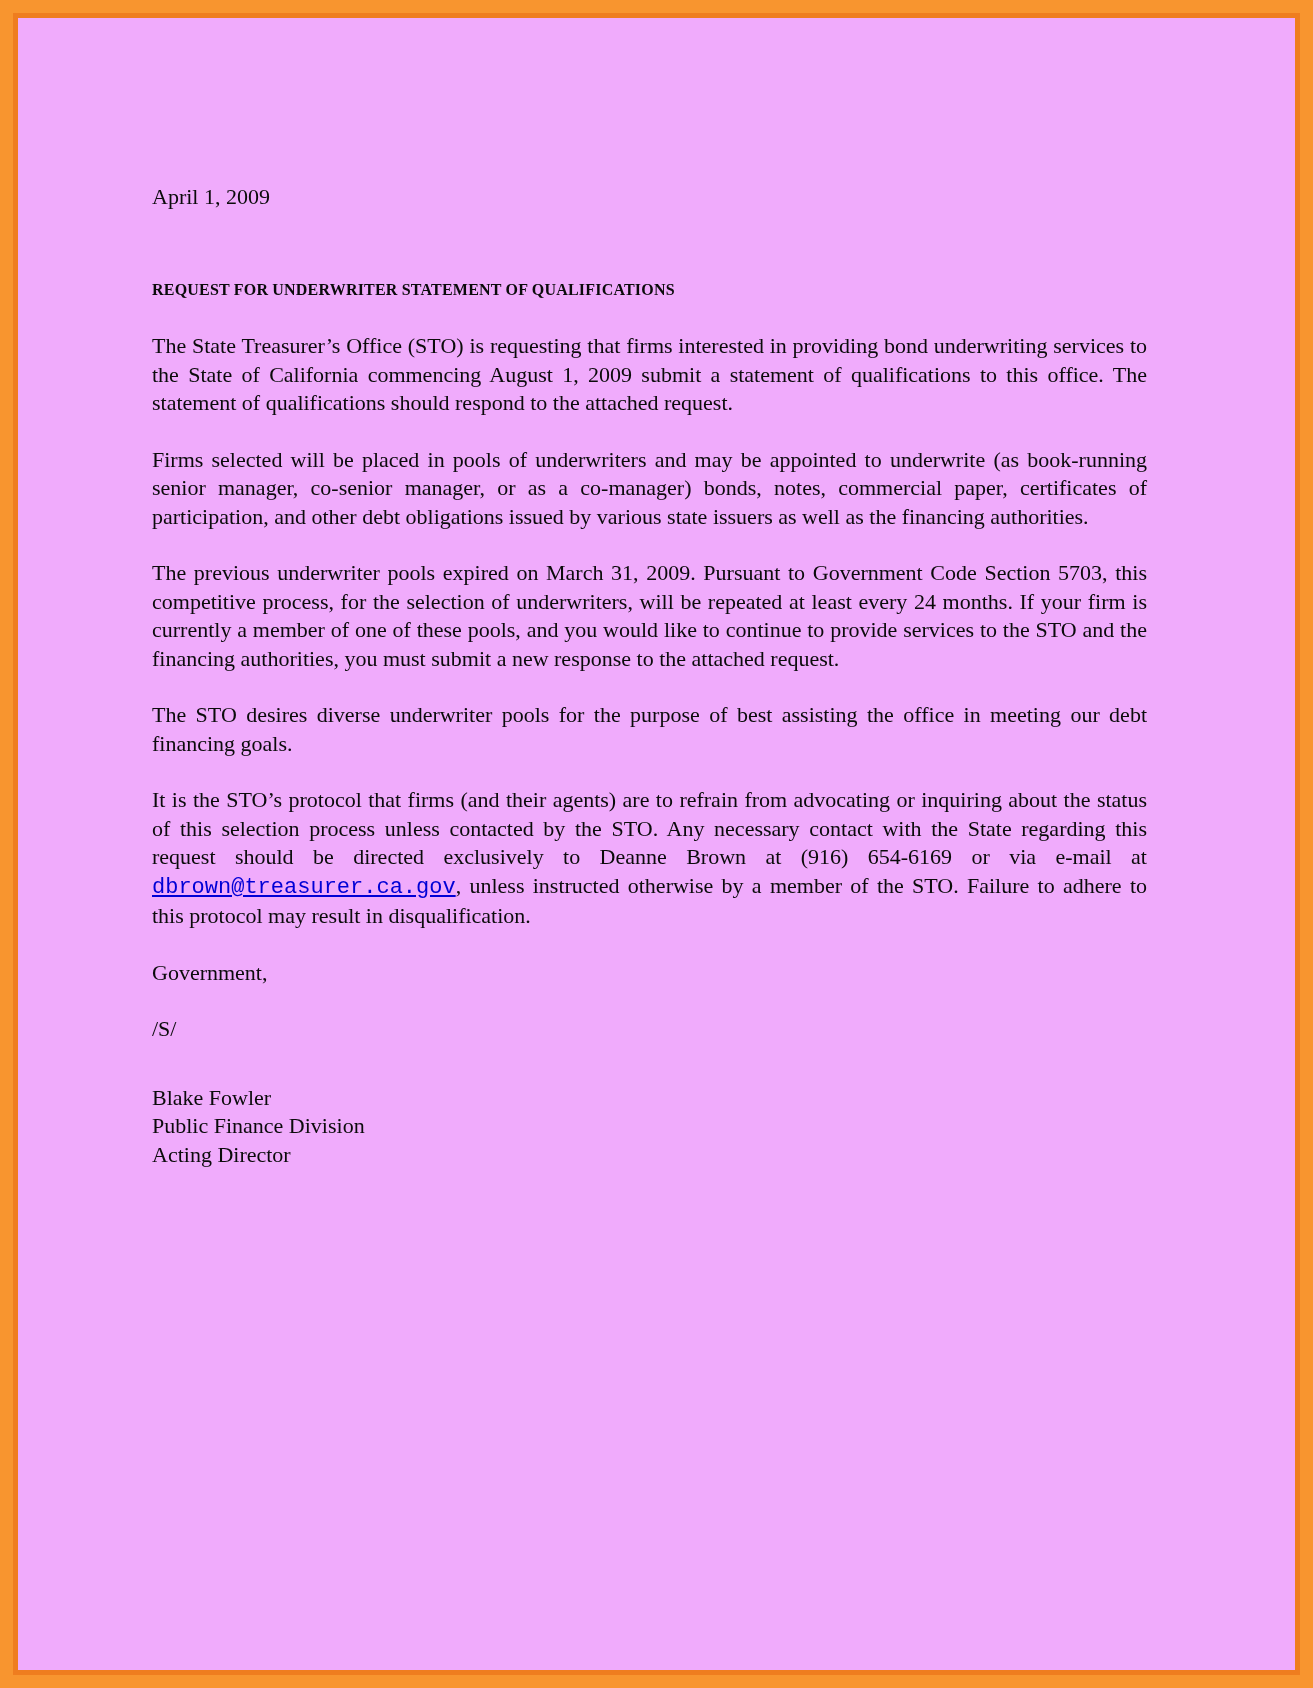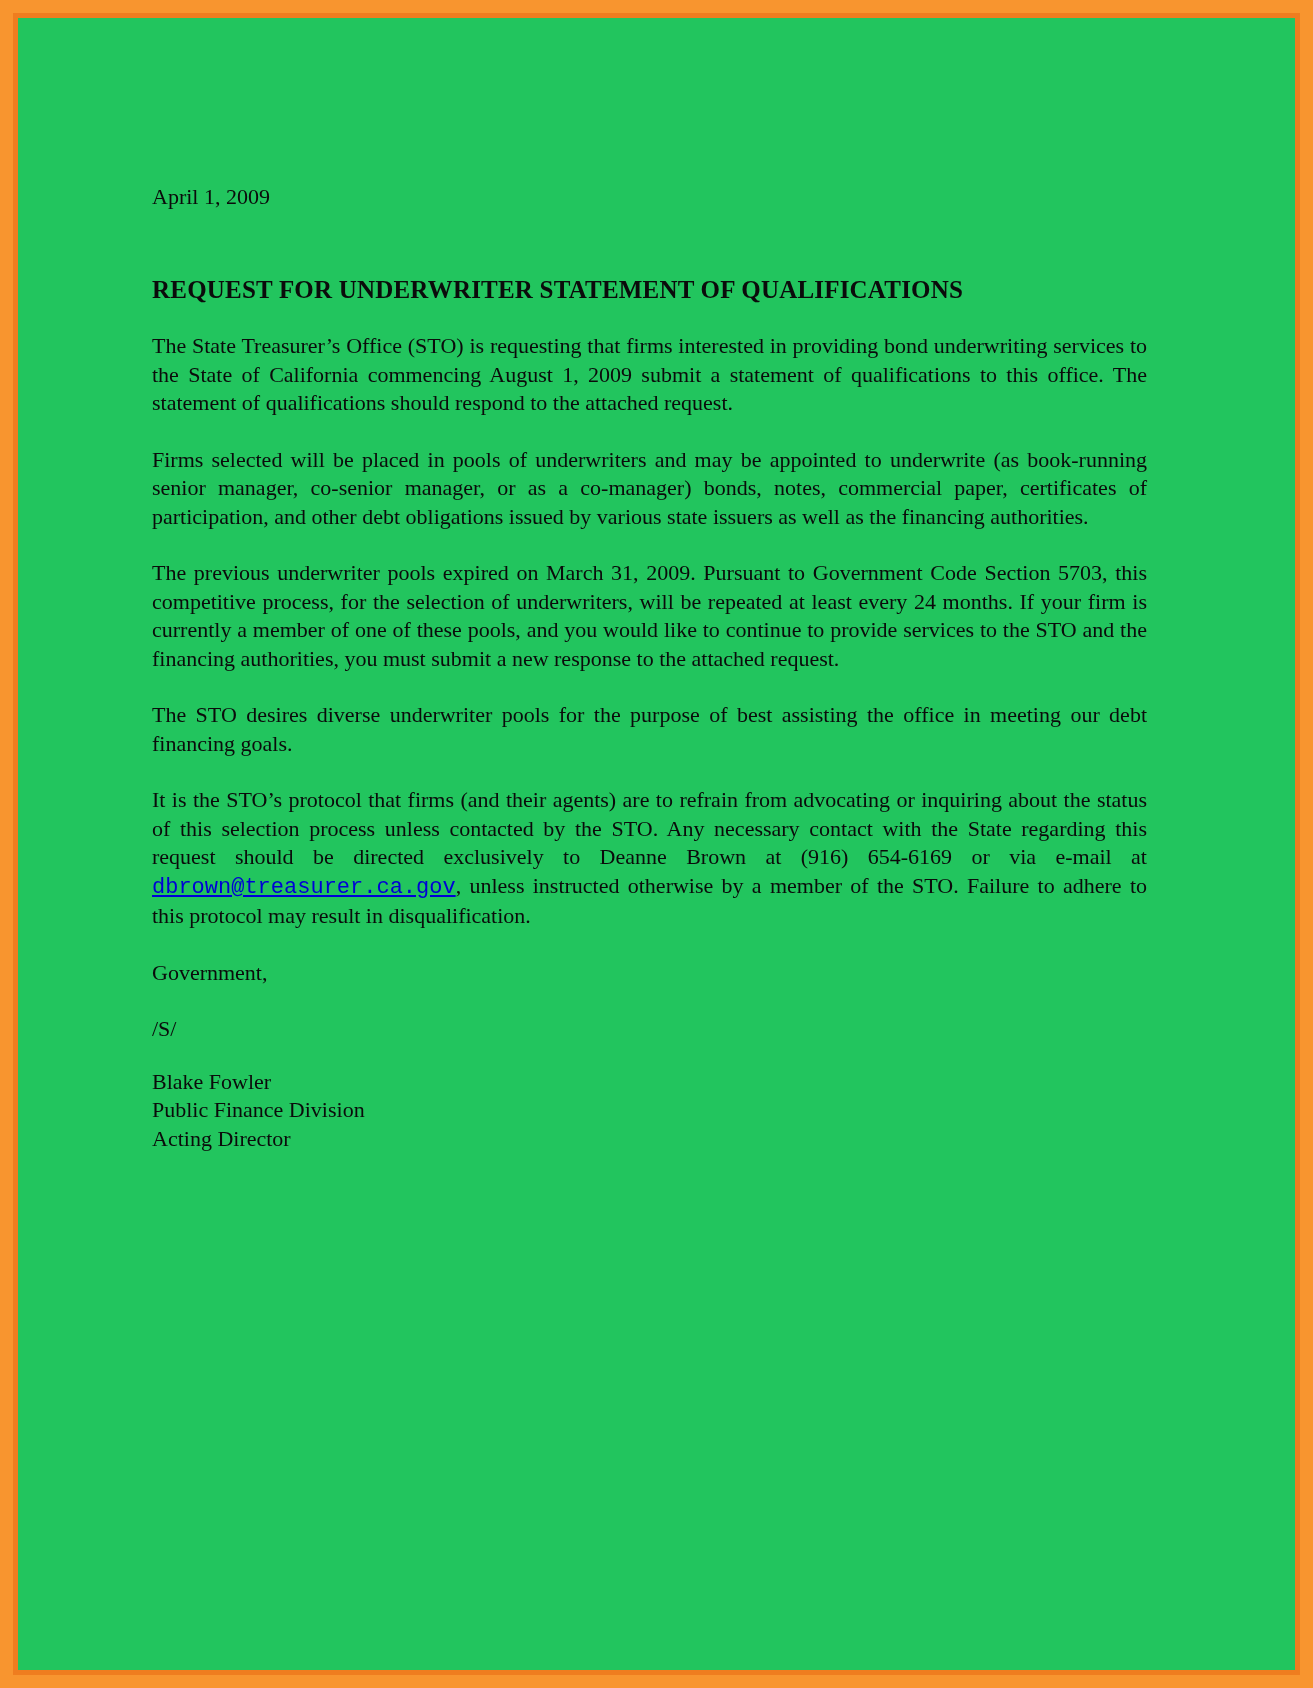--- a/index.html
+++ b/index.html
@@ -17,58 +17,58 @@
     width: 1313px;
     height: 1688px;
     background: #F8952F;
     padding: 13px;
   }
   .paper {
     box-sizing: border-box;
     width: 100%;
     height: 100%;
     border: 5px solid #EF7D1F;
-    background: #22c55e;
+    background: #f0abfc;
     overflow: hidden;
   }
   .letter-content {
     box-sizing: border-box;
     padding: 165px 148px 0 134px;
     color: #0b0b0b;
     font-size: 22px;
     line-height: 28.5px;
   }
   .letter-content p {
     margin: 0;
   }
   .date-line {
     margin: 0;
   }
   .letter-title {
     margin: 64px 0 0 0;
-    font-size: 25px;
+    font-size: 16px;
     font-weight: bold;
     line-height: 28.5px;
     letter-spacing: 0.2px;
   }
   .salutation {
     margin-top: 48px !important;
   }
   .para {
     margin-top: 28px !important;
     text-align: justify;
   }
   .closing {
     margin-top: 28px !important;
   }
   .sig-mark {
     margin-top: 28px !important;
   }
   .signer-block {
-    margin-top: 24px;
+    margin-top: 40px;
   }
   .signer-block p {
     margin: 0;
   }
   a.email-link {
     color: #0000D6;
     text-decoration: underline;
     cursor: pointer;
     font-family: Liberation Mono, monospace;
   }

